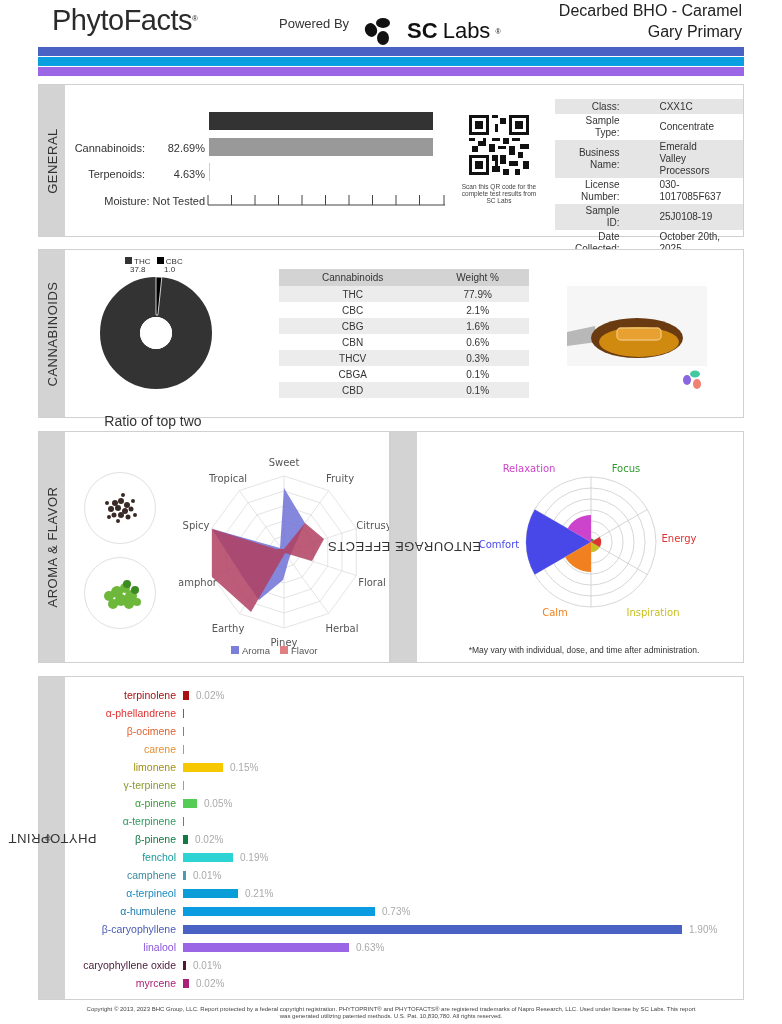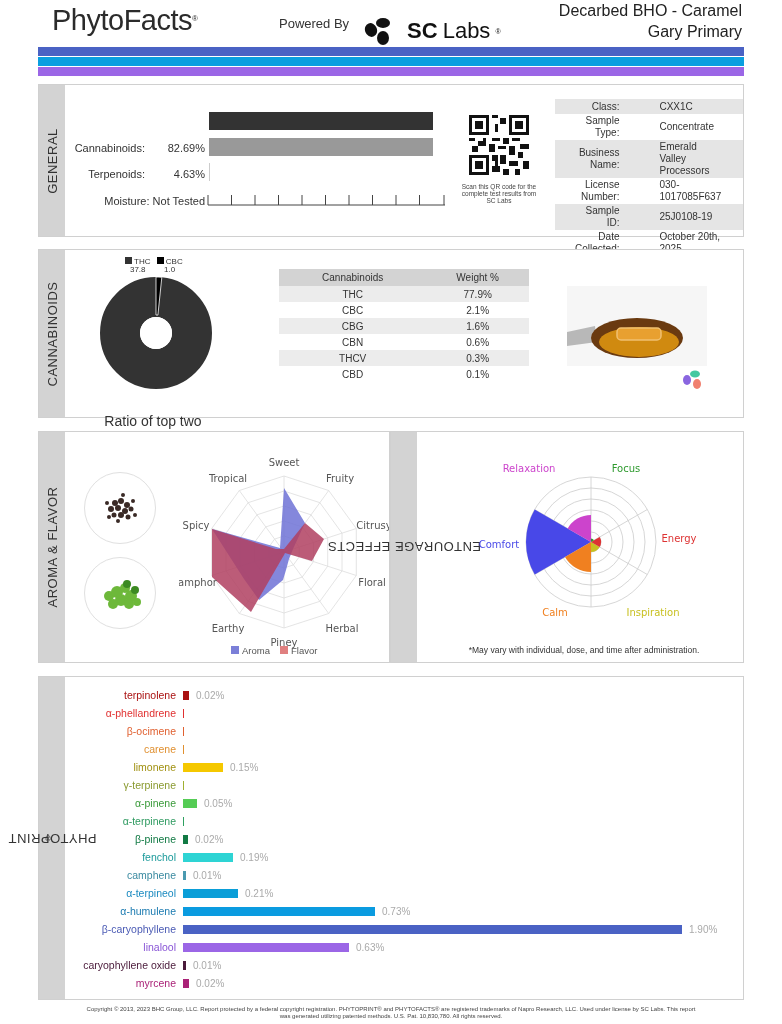--- a/index.html
+++ b/index.html
@@ -200,20 +200,24 @@
           <td>CBG</td>
           <td>1.6%</td>
         </tr>
     <tr>
           <td>CBN</td>
           <td>0.6%</td>
         </tr>
     <tr>
           <td>THCV</td>
           <td>0.3%</td>
+        </tr>
+    <tr>
+          <td>CBGA</td>
+          <td>0.1%</td>
         </tr>
     <tr>
           <td>CBD</td>
           <td>0.1%</td>
         </tr>
   </tbody>
     </table>
 
   <svg class="abs" style="left:528px;top:36px" width="145" height="108">
     <rect x="0" y="0" width="140" height="80" fill="#f6f6f6"></rect>

